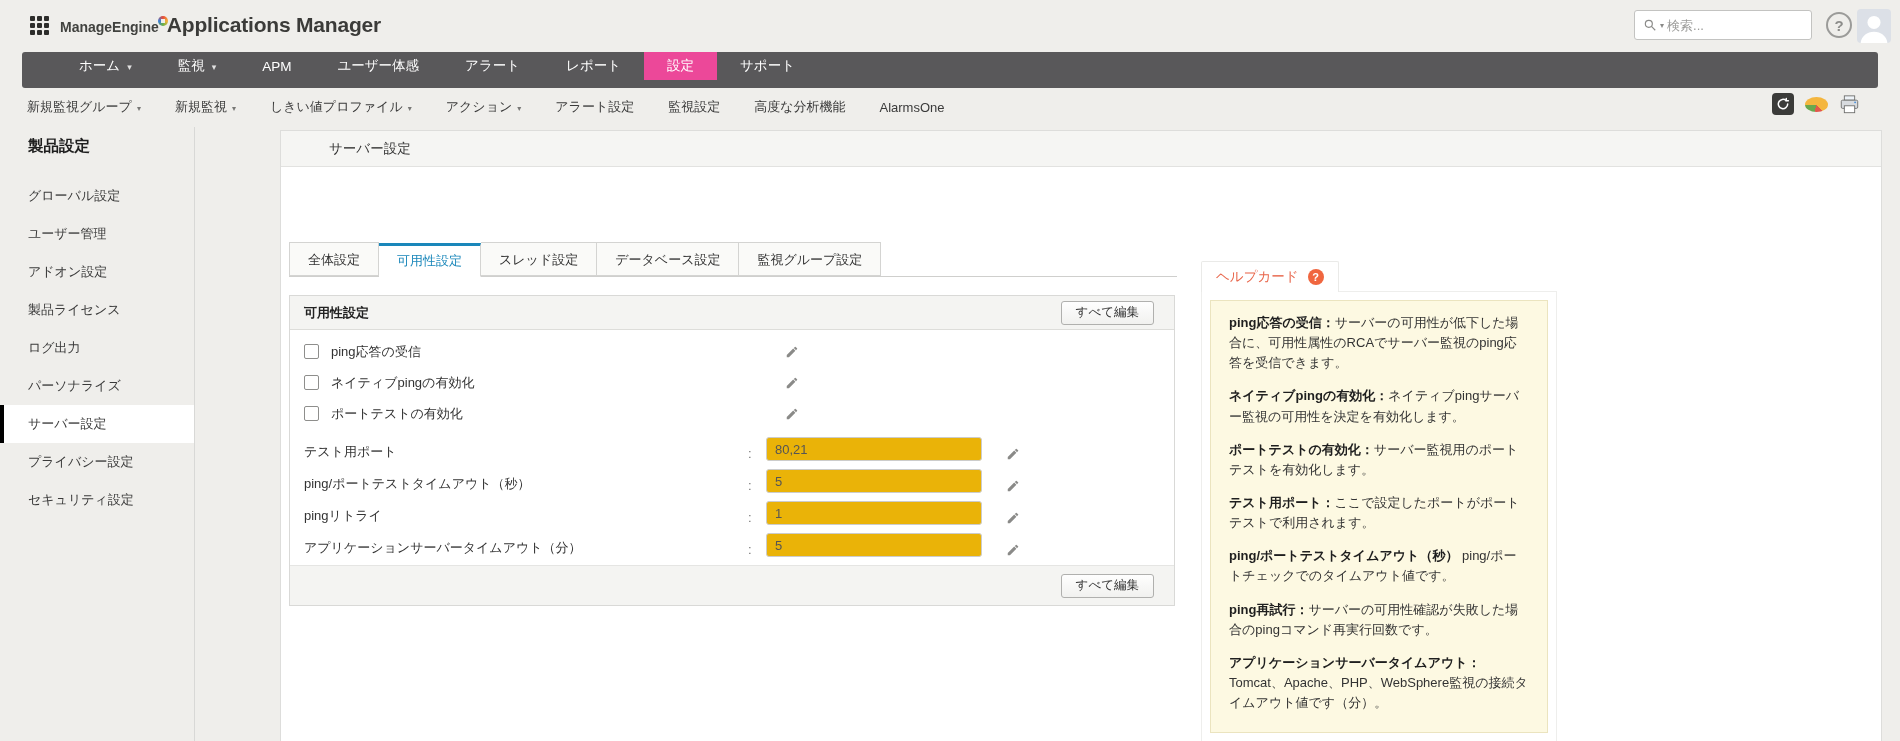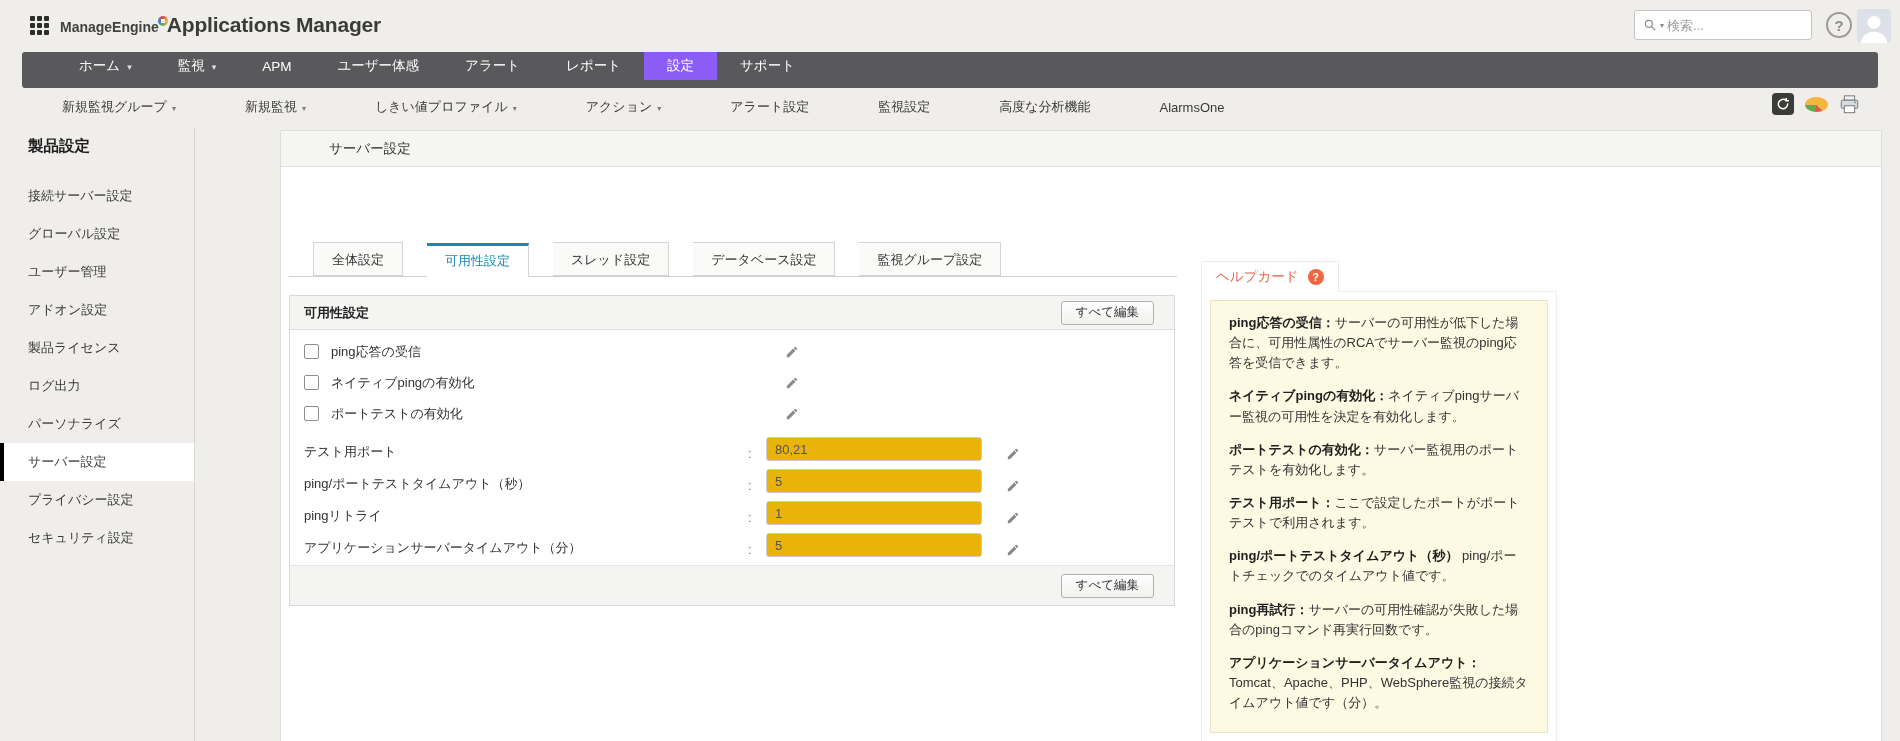--- a/index.html
+++ b/index.html
@@ -31,26 +31,26 @@
   .help-circle { position:absolute; left:1826px; top:12px; width:26px; height:26px; border-radius:50%;
     border:2px solid #9b9b99; color:#8d8d8b; font-size:15px; font-weight:bold;
     display:flex; align-items:center; justify-content:center; cursor:pointer; background:transparent; }
   .avatar { position:absolute; left:1857px; top:9px; width:34px; height:34px; border-radius:4px;
     background:#dce0e7; overflow:hidden; cursor:pointer; }
   
   .navbar { position:absolute; top:52px; left:22px; width:1856px; height:36px;
     background:#59585a; border-radius:3px; display:flex; padding-left:34px; }
   .nav-item { color:#fff; font-size:13.5px; height:28px; padding:0 23px;
     display:flex; align-items:center; gap:7px; cursor:pointer; white-space:nowrap; }
-  .nav-item.active { background:#8b5cf6;font-family:Liberation Serif, serif; }
+  .nav-item.active { background:#ec4899;font-family:Liberation Serif, serif; }
   .nav-caret { font-size:9px; color:#e0e0e0; margin-top:1px; }
   
   .toolbar { position:absolute; top:88px; left:22px; height:38px; display:flex; align-items:center; }
   .toolbar-item { font-size:13px; color:#3a3a3a; padding:0 17px; display:flex; align-items:center; gap:5px;
-    cursor:pointer; white-space:nowrap;margin-left:35px; }
+    cursor:pointer; white-space:nowrap; }
   .toolbar-item:first-child { padding-left:5px; }
   .tb-caret { font-size:8px; color:#787876; margin-top:2px; }
   .toolbar-icons { position:absolute; top:93px; right:40px; display:flex; gap:11px; align-items:center; }
   .icon-aperture { width:22px; height:22px; background:#3b3b39; border-radius:4px;
     display:flex; align-items:center; justify-content:center; cursor:pointer; }
   .icon-pie { width:23px; height:15px; border-radius:50%; cursor:pointer;
     background:conic-gradient(from 140deg, #e2574c 0 55deg, #6aa84f 55deg 130deg, #f4b63f 130deg 360deg); }
   .icon-printer { cursor:pointer; display:flex; }
   
   .sidebar { position:absolute; top:127px; left:0; width:195px; bottom:0; border-right:1px solid #d8d8d6; }
@@ -61,21 +61,21 @@
   
   .card { position:absolute; left:280px; top:130px; width:1602px; bottom:0;
     background:#fff; border:1px solid #dddddb; border-bottom:none; }
   .card-header { height:36px; line-height:35px; background:#f5f5f3; border-bottom:1px solid #e2e2e0;
     padding-left:48px; font-size:13.5px; color:#333; }
   .card-body { position:relative; height:calc(100% - 36px); }
   
   .tabs { position:absolute; left:8px; top:75px; width:888px; display:flex; align-items:flex-end;
     border-bottom:1px solid #cfcfcd; }
   .tab { height:34px; line-height:34px; padding:0 18px; font-size:13px; color:#333;
-    background:#fafaf8; border:1px solid #d4d4d2; border-left:none; cursor:pointer; white-space:nowrap;margin-left:24px; }
+    background:#fafaf8; border:1px solid #d4d4d2; border-left:none; cursor:pointer; white-space:nowrap; }
   .tab:first-child { border-left:1px solid #d4d4d2; }
   .tab.active { background:#fff; border-top:3px solid #1a87ba; color:#1a87ba;
     line-height:29px; margin-bottom:-1px; border-bottom:1px solid #fff; }
   
   .panel { position:absolute; left:8px; top:128px; width:886px; background:#fff; border:1px solid #d9d9d7; }
   .panel-header { height:34px; background:#f4f4f2; border-bottom:1px solid #ddddda;
     display:flex; align-items:center; justify-content:space-between; padding:0 20px 0 14px; }
   .panel-title { font-weight:bold; font-size:13px; color:#222; }
   .btn { height:24px; padding:0 14px; background:linear-gradient(#fefefe,#f1f1ef);
     border:1px solid #b0b0ae; border-radius:3px; font-size:12.5px; color:#333; cursor:pointer;
@@ -217,21 +217,20 @@
       <rect x="6" y="1" width="12" height="5" fill="#eef3f8" stroke="#6a6a68"></rect>
       <rect x="2.5" y="6" width="19" height="9.5" rx="1.5" fill="#d8dbdf" stroke="#6a6a68"></rect>
       <rect x="6" y="12.5" width="12" height="8" fill="#fff" stroke="#6a6a68"></rect>
       <circle cx="18.5" cy="8.5" r="1.1" fill="#4a90d9"></circle>
     </svg>
   </div>
 </div>
 
 <div class="sidebar">
   <div class="sidebar-title">製品設定</div>
-  <div class="side-item">接続サーバー設定</div>
   <div class="side-item">グローバル設定</div>
   <div class="side-item">ユーザー管理</div>
   <div class="side-item">アドオン設定</div>
   <div class="side-item">製品ライセンス</div>
   <div class="side-item">ログ出力</div>
   <div class="side-item">パーソナライズ</div>
   <div class="side-item active">サーバー設定</div>
   <div class="side-item">プライバシー設定</div>
   <div class="side-item">セキュリティ設定</div>
 </div>

